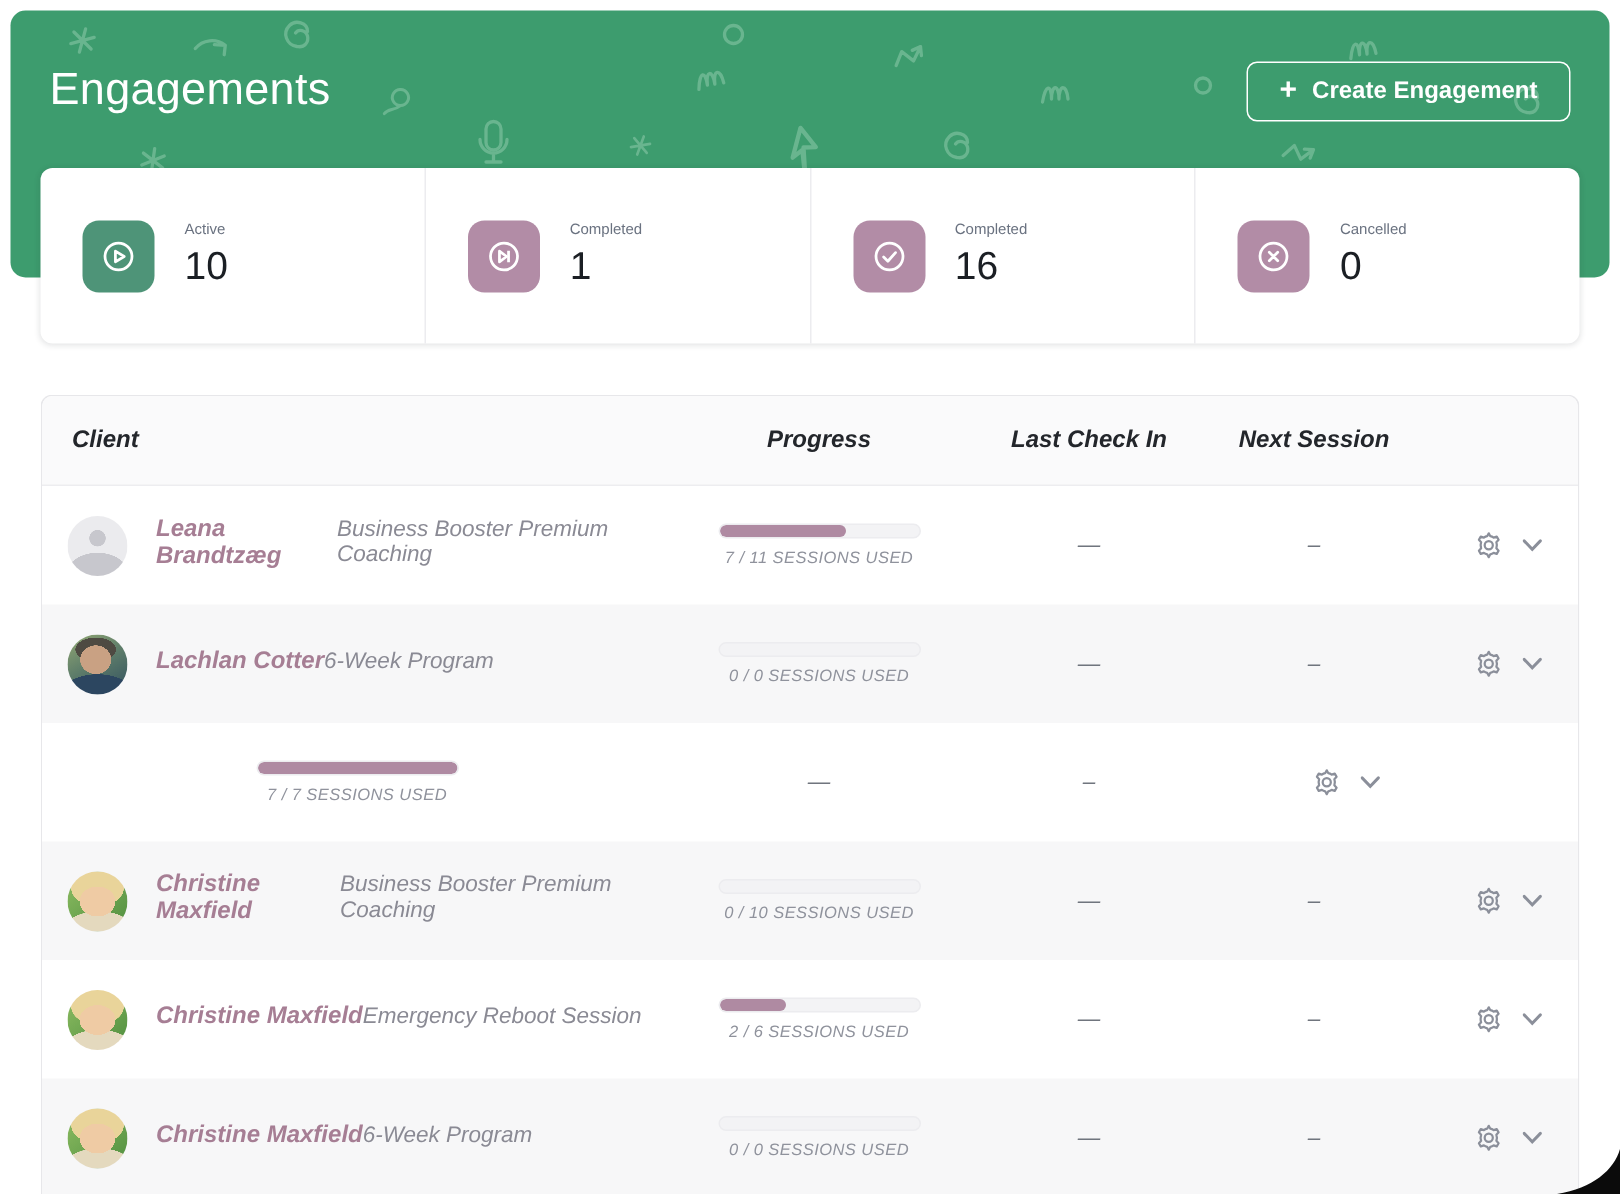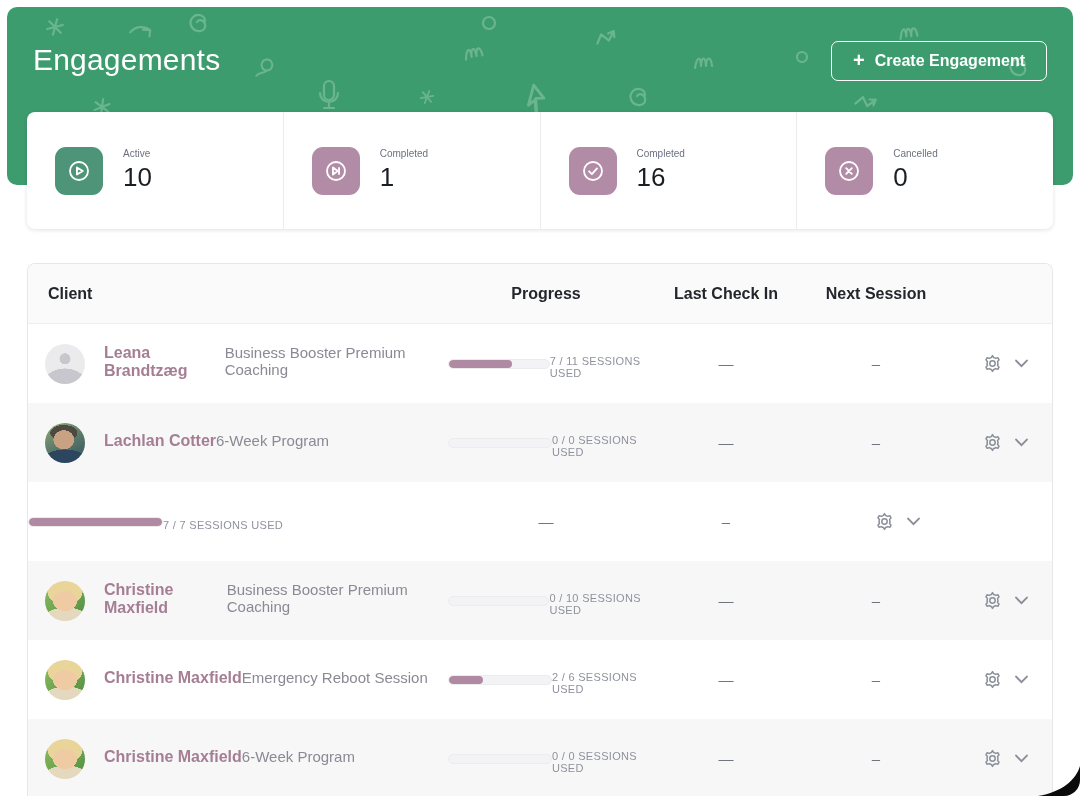--- a/index.html
+++ b/index.html
@@ -1,17 +1,17 @@
 <!DOCTYPE html>
 <html><head>
 <meta charset="utf-8">
 <style>
   html,body{margin:0;padding:0;background:#ffffff;}
   .stage{position:relative;width:1080px;height:796px;overflow:hidden;background:#fff;
-         border-radius:16px;font-family:"Liberation Sans",sans-serif;}
+         border-radius:0;font-family:"Liberation Sans",sans-serif;}
 
   
   .green-header{position:absolute;left:7px;top:7px;width:1066px;height:178px;
                 border-radius:10px;background:#3D9C6E;overflow:hidden;}
   .doodles{position:absolute;inset:0;}
   .page-title{position:absolute;left:26px;top:36px;font-size:30px;font-weight:500;
               color:#ffffff;letter-spacing:.2px;}
   .create-btn{position:absolute;right:26px;top:34px;height:40px;padding:0 21px;
               background:transparent;border:1.6px solid #ffffff;border-radius:7px;
               color:#ffffff;font-size:16px;font-weight:700;display:flex;align-items:center;
@@ -27,21 +27,21 @@
              justify-content:center;flex:none;}
   .stat-icon.green{background:#4E9478;}
   .stat-icon.mauve{background:#B28CA6;}
   .stat-label{font-size:10px;color:#6A7280;margin-bottom:3px;}
   .stat-value{font-size:26px;color:#1B1F24;font-weight:500;}
 
   
   .table-card{position:absolute;left:27px;top:263px;width:1026px;height:533px;background:#fff;
               border:1px solid #E7E7EA;border-bottom:none;border-radius:8px 8px 0 0;
               overflow:hidden;box-sizing:border-box;}
-  .grid{display:grid;grid-template-columns:420px 196px 164px 136px 1fr;align-items:center;}
+  .grid{display:grid;grid-template-columns:420px 196px 164px 136px 1fr;align-items:center;font-style:italic;}
   .thead{height:59px;background:#FAFAFB;border-bottom:1px solid #EDEDF0;
          font-weight:700;font-size:16px;color:#23262B;}
   .th-client{padding-left:20px;}
   .th-center{text-align:center;}
   .row{height:79px;}
   .row.alt{background:#F7F7F8;}
   .client-cell{display:flex;align-items:center;gap:19px;padding-left:17px;}
   .avatar{width:40px;height:40px;border-radius:50%;flex:none;overflow:hidden;}
   .avatar-placeholder{background:
       radial-gradient(circle at 50% 37%, #C7C7CD 0 16.5%, transparent 17.5%),
@@ -53,21 +53,21 @@
       radial-gradient(65% 40% at 50% 106%, #2C4660 0 99%, transparent 100%),
       linear-gradient(150deg, #93A873 0%, #5F7E6A 45%, #31505F 100%);}
   .avatar-photo-woman{background:
       radial-gradient(30% 25% at 50% 50%, #EFCBA4 0 99%, transparent 100%),
       radial-gradient(44% 30% at 50% 28%, #E9D49A 0 99%, transparent 100%),
       radial-gradient(62% 38% at 52% 104%, #E4D9BE 0 99%, transparent 100%),
       linear-gradient(140deg, #8FBE62, #4E8D3F);}
   .client-text{display:flex;flex-direction:row;justify-content:center;}
   .client-name{font-size:16px;font-weight:700;color:#A67E94;margin-bottom:4px;cursor:pointer;}
   .client-program{font-size:15px;color:#8A8A94;}
-  .progress-cell{display:flex;flex-direction:row;align-items:center;}
+  .progress-cell{display:flex;flex-direction:column;align-items:center;}
   .track{width:135px;height:10px;border-radius:5px;background:#F3F3F5;
          border:1px solid #ECECEF;overflow:hidden;box-sizing:border-box;}
   .fill{height:100%;background:#AF8AA2;border-radius:5px;}
   .sessions-label{margin-top:7px;font-size:11px;color:#8F929C;letter-spacing:.3px;}
   .dash{text-align:center;color:#70757E;font-size:15px;}
   .actions{display:flex;justify-content:flex-end;align-items:center;gap:12px;padding-right:24px;}
   .icon-btn{display:flex;align-items:center;cursor:pointer;}
 
   
   .corner-wedge{position:absolute;right:0;bottom:0;}

